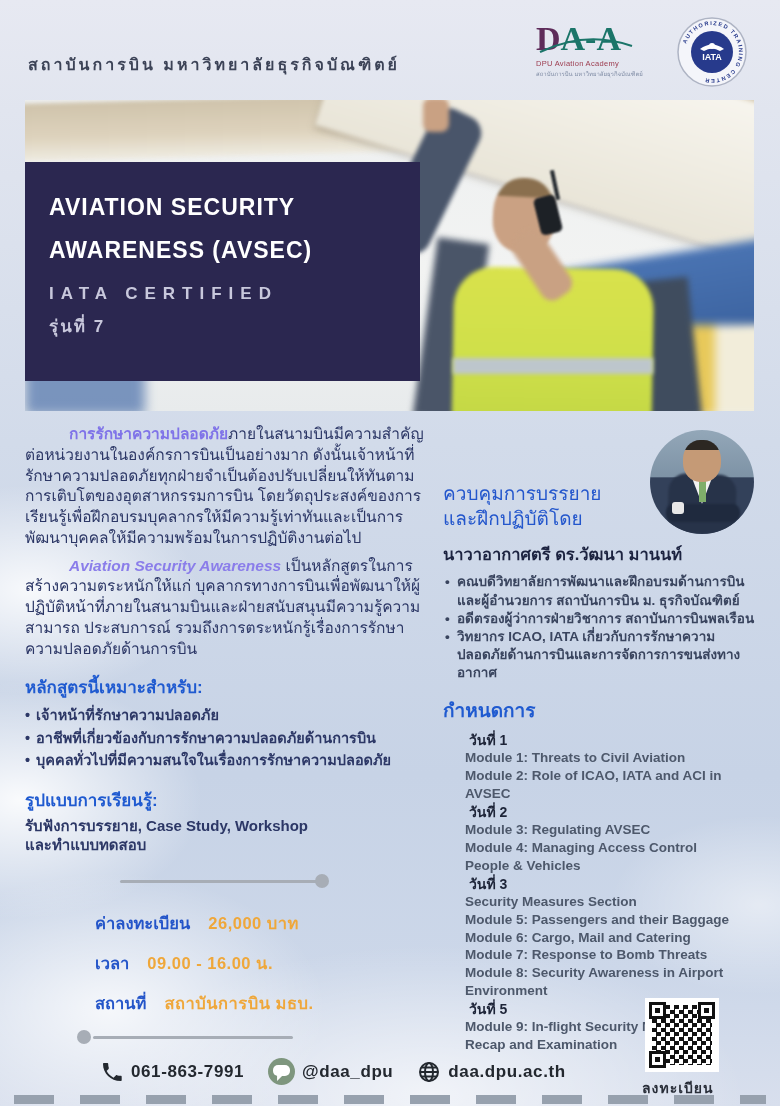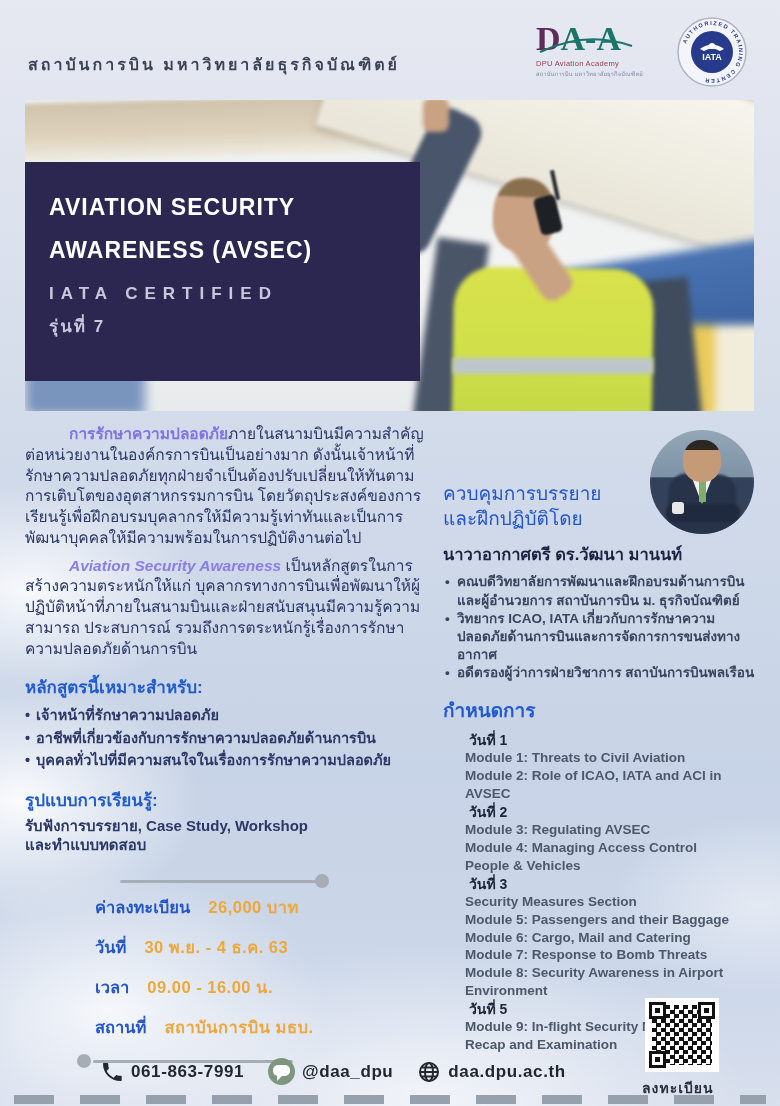--- a/index.html
+++ b/index.html
@@ -73,21 +73,21 @@
   .fmt-line{font-size:15px;line-height:1.25;color:#2c3766;font-weight:600;}
   .divider{position:relative;height:16px;}
   .divider .ln{position:absolute;height:3px;background:#a7adb6;border-radius:2px;top:6px;}
   .divider .dt{position:absolute;width:14px;height:14px;border-radius:50%;background:#a7adb6;top:0px;}
   .div1{margin-top:20px;}
   .div1 .ln{left:95px;width:200px;}
   .div1 .dt{left:290px;}
   .div2{margin-top:4px;}
   .div2 .ln{left:68px;width:200px;}
   .div2 .dt{left:52px;}
-  .details{padding-left:70px;margin-top:4px;text-align:center;}
+  .details{padding-left:70px;margin-top:20px;text-align:center;}
   .drow{display:flex;gap:18px;margin-bottom:14px;align-items:baseline;}
   .dlabel{font-size:16.5px;font-weight:800;color:#2455c9;}
   .dvalue{font-size:16.5px;font-weight:800;color:#efa73a;letter-spacing:.5px;}
 
   
   .right-col{position:absolute;left:443px;top:428px;width:320px;z-index:2;}
   .inst-photo{position:absolute;left:207px;top:2px;width:104px;height:104px;border-radius:50%;overflow:hidden;
     background:linear-gradient(180deg,#93a7b8 0%,#7e93a6 45%,#33415a 46%);}
   .inst-photo .iph{position:absolute;}
   .suit{left:18px;top:44px;width:68px;height:60px;background:#273349;border-radius:18px 18px 0 0;transform:rotate(2deg);filter:blur(1px);}
@@ -206,24 +206,20 @@
         <div class="dt"></div>
       </div>
 
     <div class="details">
 
         <div class="drow">
           <span class="dlabel">ค่าลงทะเบียน</span>
           <span class="dvalue">26,000 บาท</span>
         </div>
 
-        <div class="drow">
-          <span class="dlabel">วันที่</span>
-          <span class="dvalue">30 พ.ย. - 4 ธ.ค. 63</span>
-        </div>
 
         <div class="drow">
           <span class="dlabel">เวลา</span>
           <span class="dvalue">09.00 - 16.00 น.</span>
         </div>
 
         <div class="drow">
           <span class="dlabel">สถานที่</span>
           <span class="dvalue">สถาบันการบิน มธบ.</span>
         </div>
@@ -246,22 +242,22 @@
     </div>
 
     <div class="ih-wrap">
       <div class="ih">ควบคุมการบรรยาย</div>
       <div class="ih">และฝึกปฏิบัติโดย</div>
     </div>
     <div class="iname">นาวาอากาศตรี ดร.วัฒนา มานนท์</div>
     <ul class="cred">
 
     <li><span>คณบดีวิทยาลัยการพัฒนาและฝึกอบรมด้านการบิน และผู้อำนวยการ สถาบันการบิน ม. ธุรกิจบัณฑิตย์</span></li>
+        <li><span>อดีตรองผู้ว่าการฝ่ายวิชาการ สถาบันการบินพลเรือน</span></li>
         <li><span>วิทยากร ICAO, IATA เกี่ยวกับการรักษาความปลอดภัยด้านการบินและการจัดการการขนส่งทางอากาศ</span></li>
-        <li><span>อดีตรองผู้ว่าการฝ่ายวิชาการ สถาบันการบินพลเรือน</span></li>
       </ul>
 
     <div class="sched-head">กำหนดการ</div>
     <div class="sched-list">
 
     <div class="sched-item kind-day"><span>วันที่ 1</span></div>
         <div class="sched-item kind-module"><span>Module 1: Threats to Civil Aviation</span></div>
         <div class="sched-item kind-module"><span>Module 2: Role of ICAO, IATA and ACI in AVSEC</span></div>
         <div class="sched-item kind-day"><span>วันที่ 2</span></div>
         <div class="sched-item kind-module"><span>Module 3: Regulating AVSEC</span></div>

